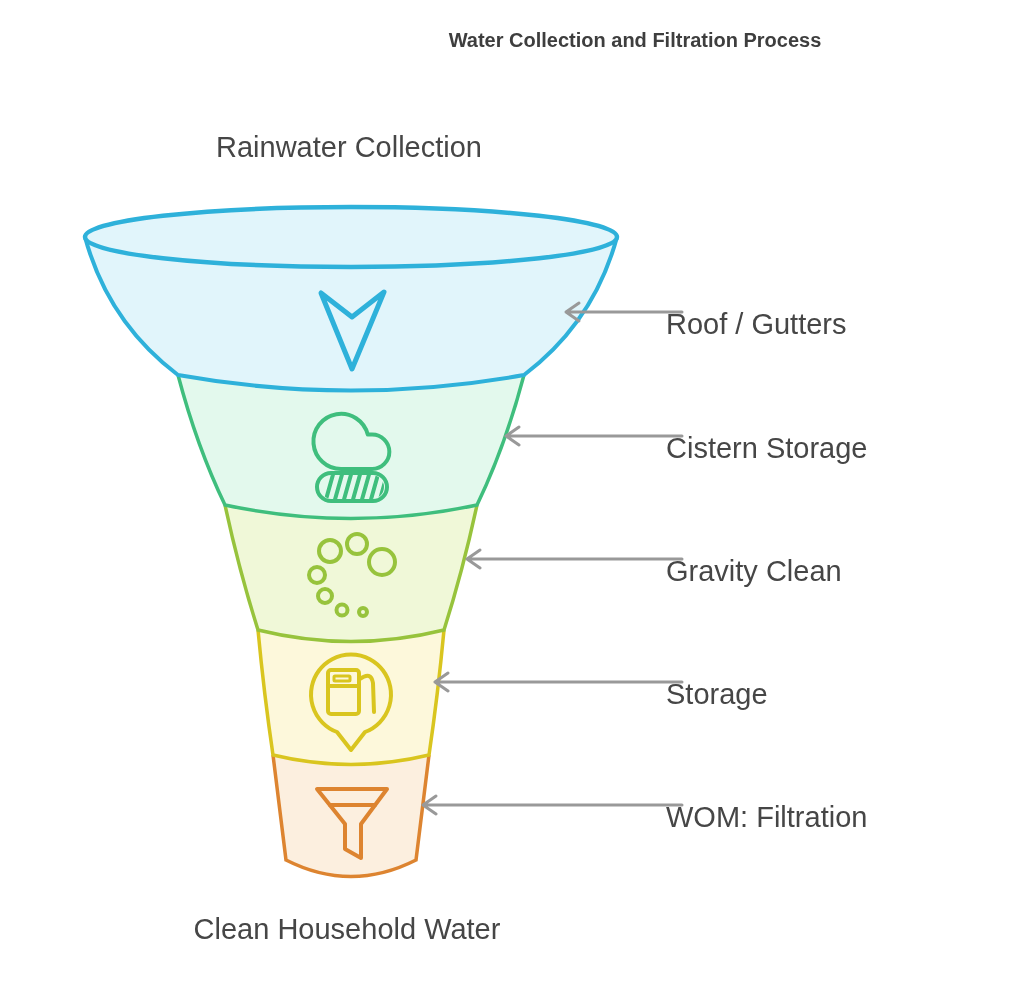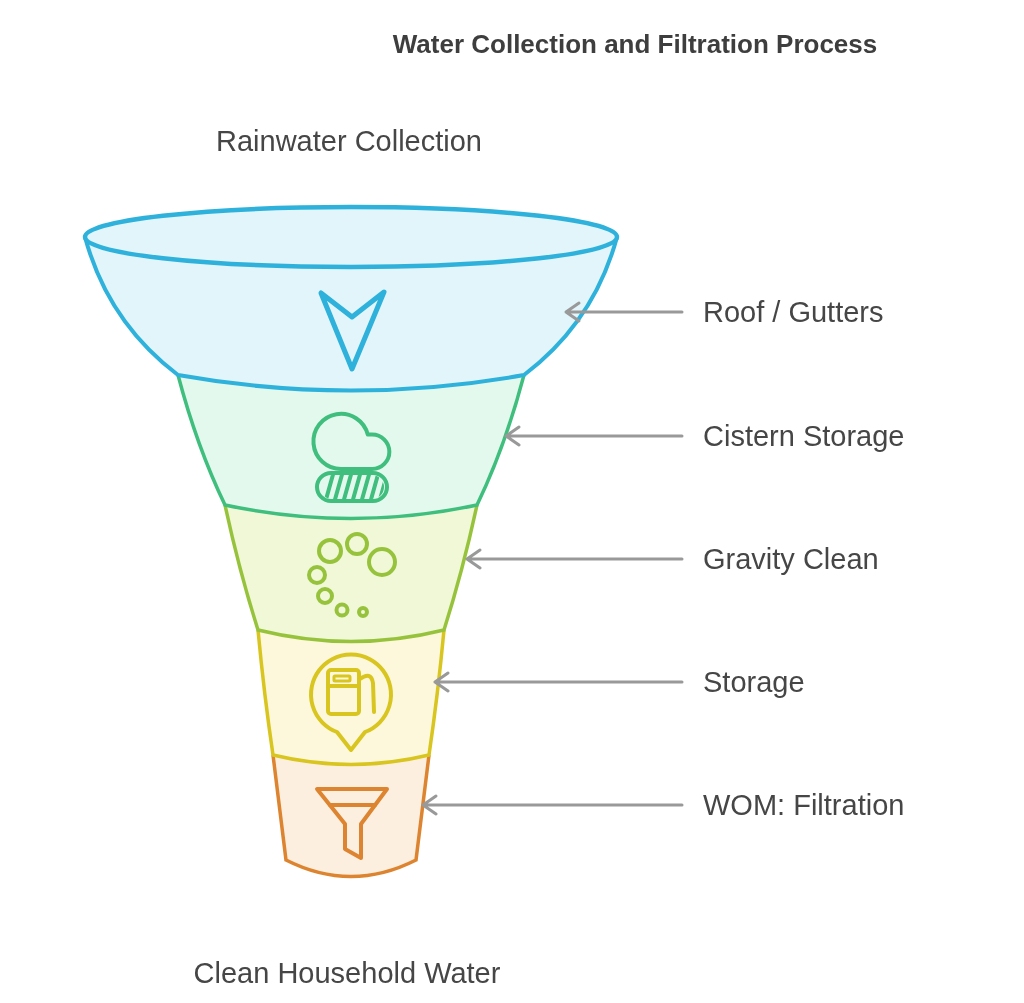--- a/index.html
+++ b/index.html
@@ -4,33 +4,33 @@
 <style>
   html,body{margin:0;padding:0;}
   body{
     width:1024px;height:1003px;position:relative;overflow:hidden;
     background:var(--background,#fff);
     font-family:"Liberation Sans", sans-serif;
   }
   .stage-canvas{position:absolute;left:0;top:0;}
   .diagram-title{
     position:absolute;left:635px;top:29px;transform:translateX(-50%);
-    font-size:26px;font-weight:700;color:var(--title-color,#3e3e3e);white-space:nowrap;
+    font-size:20px;font-weight:700;color:var(--title-color,#3e3e3e);white-space:nowrap;
   }
   .top-label{
-    position:absolute;left:349px;top:125px;transform:translateX(-50%);
+    position:absolute;left:349px;top:131px;transform:translateX(-50%);
     font-size:29px;color:var(--label-color,#4a4a4a);white-space:nowrap;
   }
   .bottom-label{
     position:absolute;left:347px;top:908px;transform:translateX(-50%);
-    font-size:29px;color:var(--label-color,#4a4a4a);text-align:center;line-height:42px;white-space:nowrap;margin-top:44px;
+    font-size:29px;color:var(--label-color,#4a4a4a);text-align:center;line-height:42px;white-space:nowrap;
   }
   .stage-label{
-    position:absolute;left:703px;transform:translateY(-50%);
-    font-size:29px;color:var(--label-color,#4a4a4a);white-space:nowrap;
+    position:absolute;left:666px;transform:translateY(-50%);
+    font-size:29px;color:var(--label-color,#4a4a4a);white-space:nowrap;margin-top:12px;
   }
   .arrow-line{stroke:var(--arrow-color,#999);stroke-width:3;fill:none;stroke-linecap:round;stroke-linejoin:round;}
 </style>
 </head>
 <body>
 
 <div class="diagram-title">Water Collection and Filtration Process</div>
 <div class="top-label">Rainwater Collection</div>
 
 <svg class="stage-canvas" width="1024" height="1003" viewBox="0 0 1024 1003">

